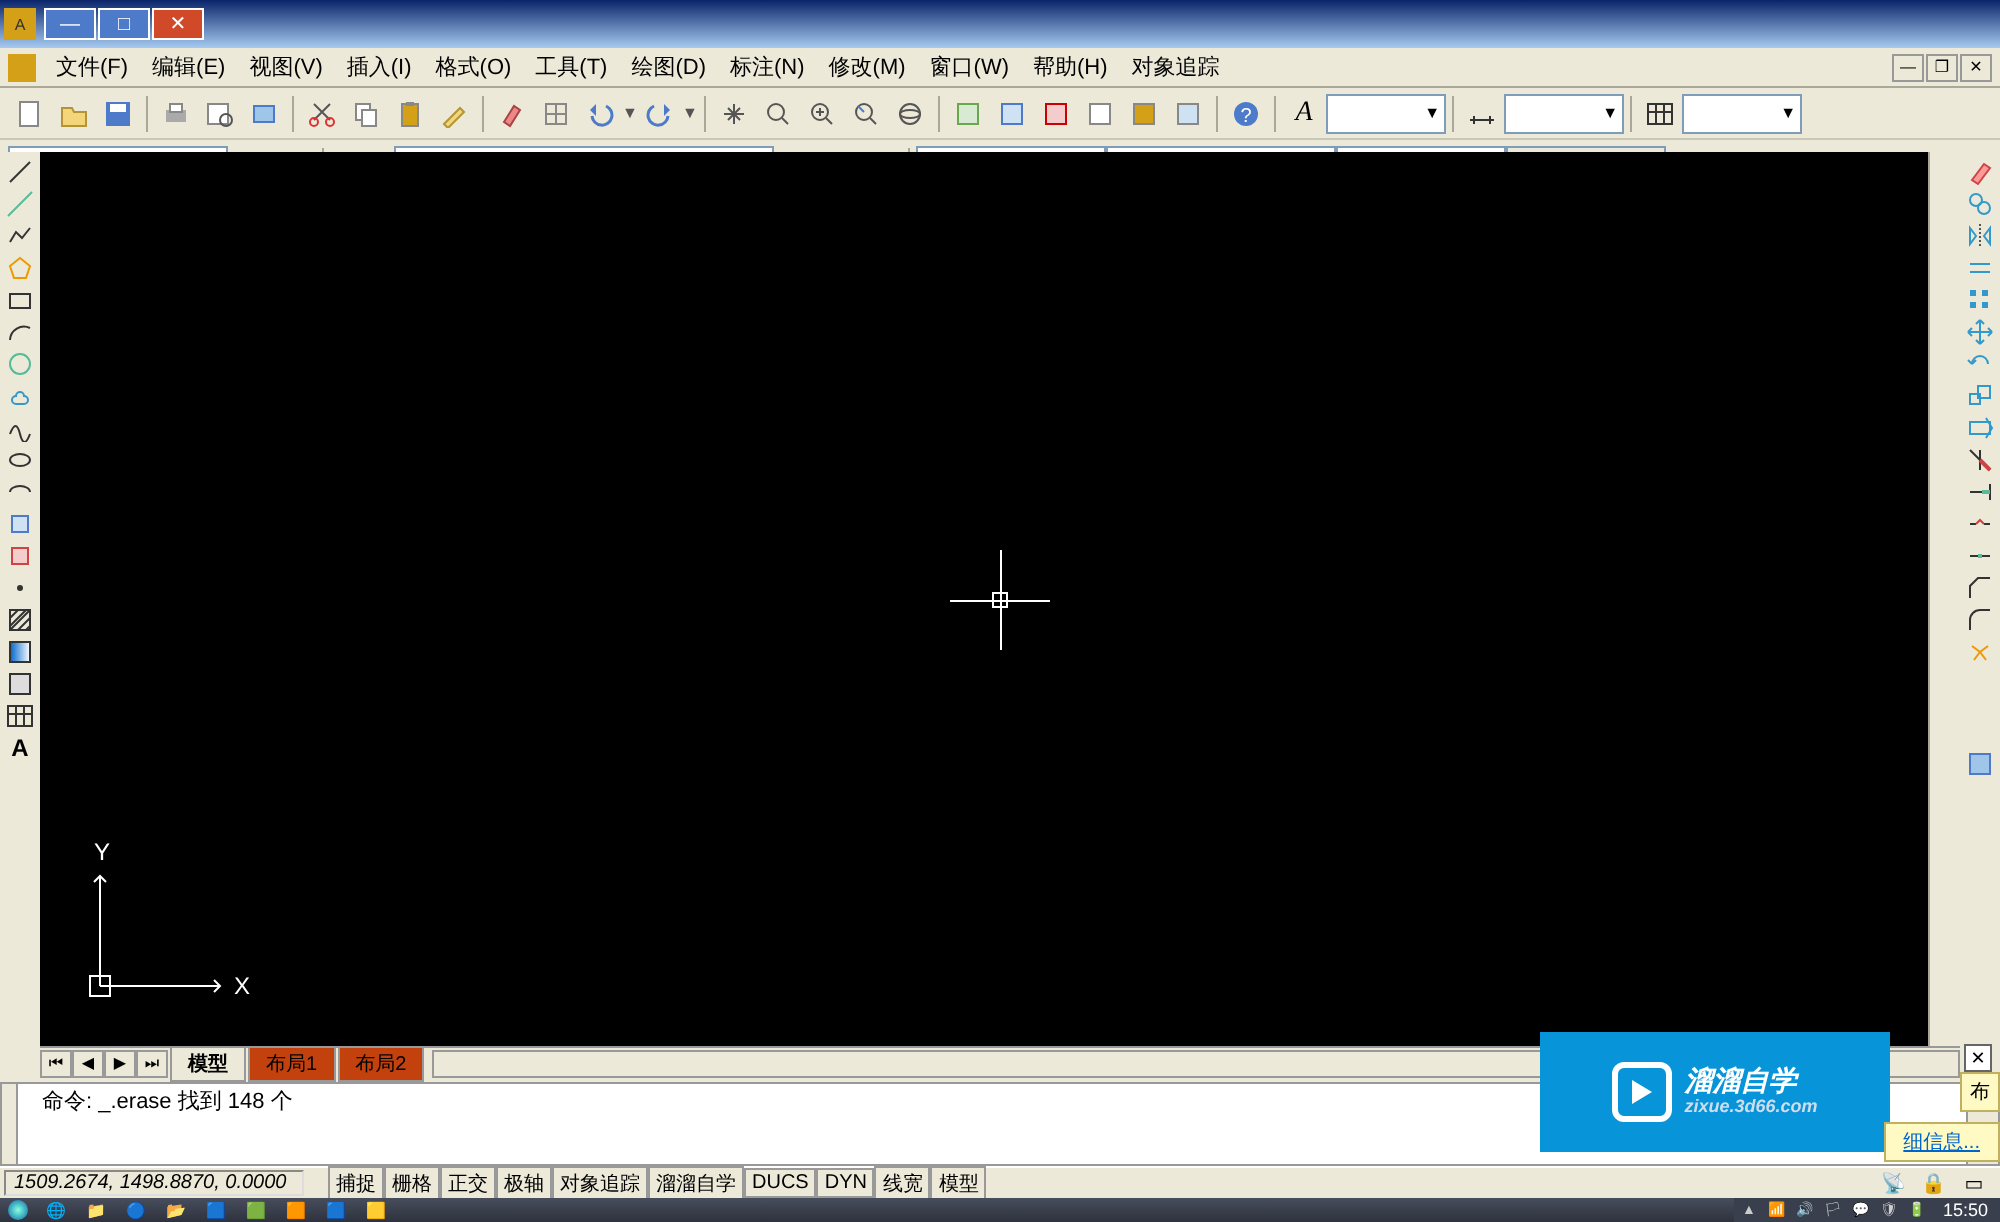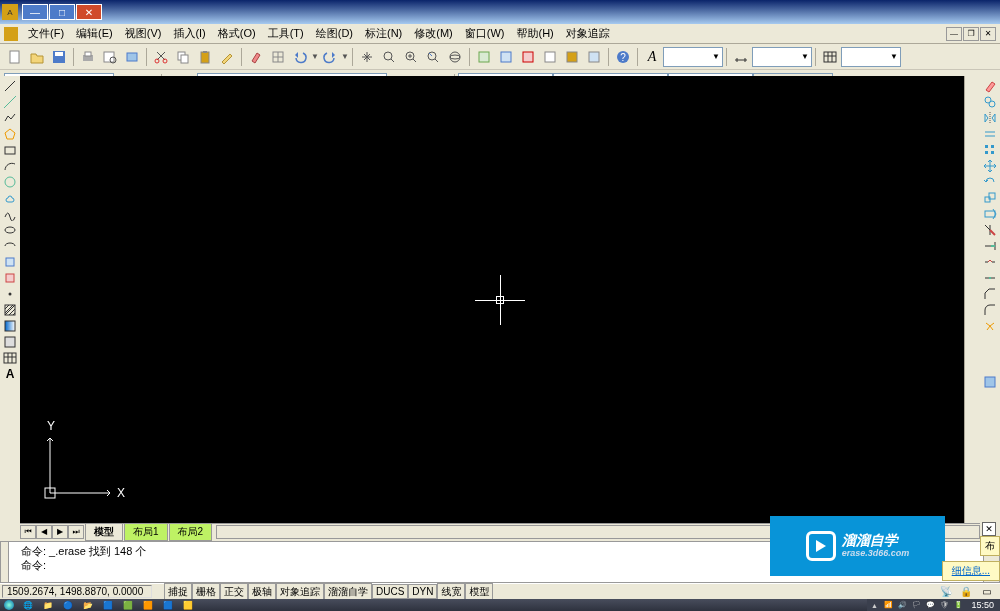--- a/index.html
+++ b/index.html
@@ -41,34 +41,34 @@
     .crosshair-h { position: absolute; width: 50px; height: 1px; background: #fff; left: -25px; top: 0; }
     .crosshair-v { position: absolute; width: 1px; height: 50px; background: #fff; top: -25px; left: 0; }
     .crosshair-box { position: absolute; width: 8px; height: 8px; border: 1px solid #fff; left: -4px; top: -4px; }
     .ucs { position: absolute; left: 15px; bottom: 15px; }
     .ucs-line { stroke: #fff; stroke-width: 1; fill:none; }
     .ucs-text { fill: #fff; font-size: 12px; }
 
     
     .bottom-tabs { position: absolute; left: 20px; right: 20px; top: 523px; height: 16px; background: #ece9d8; display: flex; align-items: center; font-size: 10px; border-top:1px solid #999;}
     .nav-btn { width: 16px; height: 14px; border: 1px solid #999; background: #ece9d8; display:flex;align-items:center;justify-content:center;font-size:8px;}
-    .tab { padding: 1px 8px; background: #bef264; border: 1px solid #999; margin-left:1px;}
+    .tab { padding: 1px 8px; background: #c2410c; border: 1px solid #999; margin-left:1px;}
     .tab.active { background: #ece9d8; font-weight:bold;}
     .scroll-h { flex:1; height:14px; background:#ece9d8; border:1px solid #999; margin-left:4px;}
 
     
     .command-area { position: absolute; left: 0; right: 0; top: 541px; height: 42px; background: #fff; border: 1px solid #999; display:flex;}
     .cmd-scroll { width: 16px; background: #ece9d8; border-left:1px solid #999;}
     .command-lines { flex:1; padding:2px 12px; font-size: 11px; font-family: "SimSun", monospace; }
     .cmd-line { line-height: 14px; }
     .cmd-handle { width:8px; background:#ece9d8; border-right:1px solid #999;}
 
     
     .statusbar { position: absolute; left: 0; right: 0; bottom: 12px; height: 16px; background: #ece9d8; display: flex; align-items: center; font-size: 10px; border-top:1px solid #fff;}
-    .status-coord { width: 150px; padding:0 4px; border:1px inset #ddd; margin:0 2px;}
+    .status-coord { width: 150px; padding:0 4px; border:1px inset #ddd; margin:0 2px;font-style:italic;}
     .status-btn { padding: 1px 3px; border: 1px solid #999; background: #ece9d8; margin:0 0px; font-size:10px;}
 
     
     .overlay-brand { position: absolute; right: 55px; bottom: 35px; width: 175px; height: 60px; background: #0894d8; color: #fff; display: flex; align-items: center; justify-content:center; gap:6px;}
     .overlay-brand .play { width:30px; height:30px; border:3px solid #fff; border-radius:6px; display:flex;align-items:center;justify-content:center;}
     .overlay-brand .play::after{content:"";width:0;height:0;border-left:10px solid #fff;border-top:6px solid transparent;border-bottom:6px solid transparent;}
     .brand-text { font-size:14px; font-weight:bold; line-height:1.1;font-style:italic;}
     .brand-text small { font-size:9px; display:block; color:#cde;}
     .overlay-pub { position: absolute; right: 0; bottom: 55px; background: #fffac4; border:1px solid #c0b060; padding:2px 4px; font-size:10px;}
     .overlay-info { position: absolute; right: 0; bottom: 30px; background: #fffac4; border:1px solid #c0b060; padding:2px 9px; font-size:10px; color:#0066cc; text-decoration:underline;}
@@ -591,21 +591,20 @@
   <div class="tab active">模型</div>
   <div class="tab">布局1</div>
   <div class="tab">布局2</div>
   <div class="scroll-h"></div>
 </div>
 
 <div class="command-area">
   <div class="cmd-handle"></div>
   <div class="command-lines">
     <div class="cmd-line">命令: _.erase 找到 148 个</div>
-    <div class="cmd-line">命令:</div>
   </div>
   <div class="cmd-scroll"></div>
 </div>
 
 <div class="statusbar">
   <div class="status-coord">1509.2674, 1498.8870, 0.0000</div>
   <div style="width:10px;"></div>
   <div class="status-btn">捕捉</div>
   <div class="status-btn">栅格</div>
   <div class="status-btn">正交</div>
@@ -620,21 +619,21 @@
     <div class="side-icon">📡</div>
     <div class="side-icon">🔒</div>
     <div class="side-icon">▭</div>
   </div>
 </div>
 
 <div class="overlay-brand">
   <div class="play"></div>
   <div class="brand-text">
     <span>溜溜自学</span>
-    <small>erase.3d66.com</small>
+    <small>zixue.3d66.com</small>
   </div>
 </div>
 <div class="overlay-pub">布</div>
 <div class="overlay-info">细信息...</div>
 <div class="overlay-close">✕</div>
 
 <div class="taskbar">
   <div class="start-orb">
       <div class="orb"></div>
     </div>

